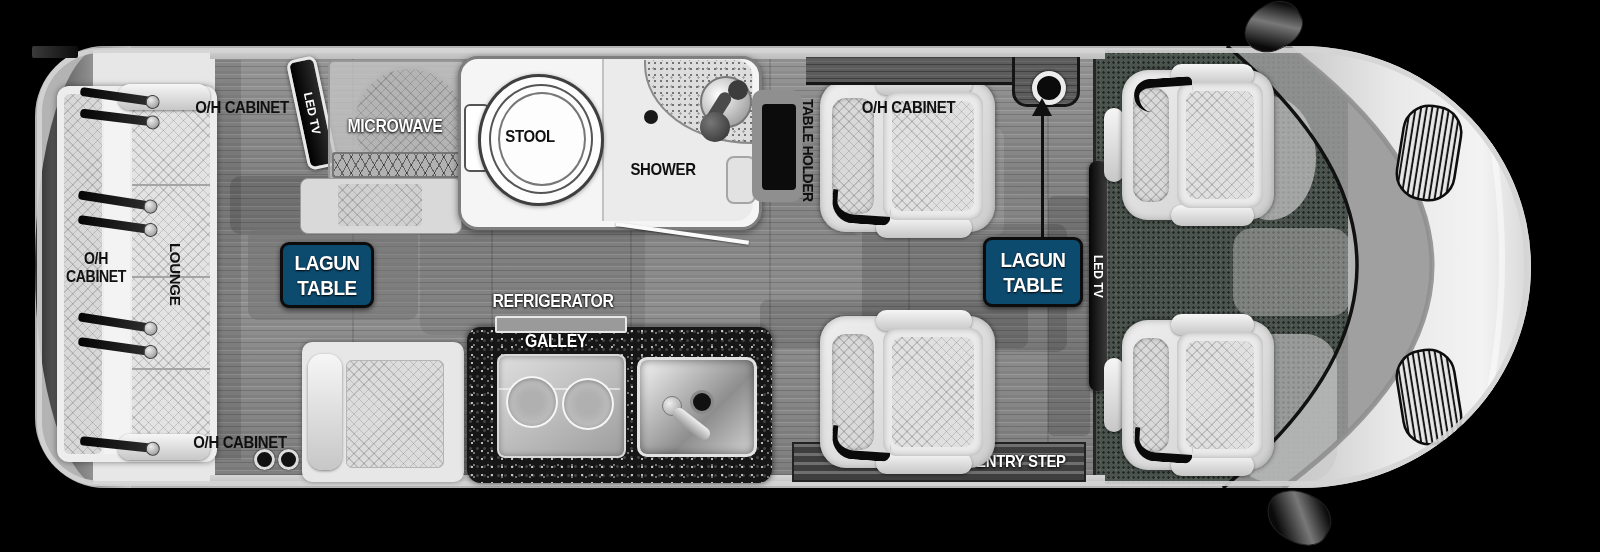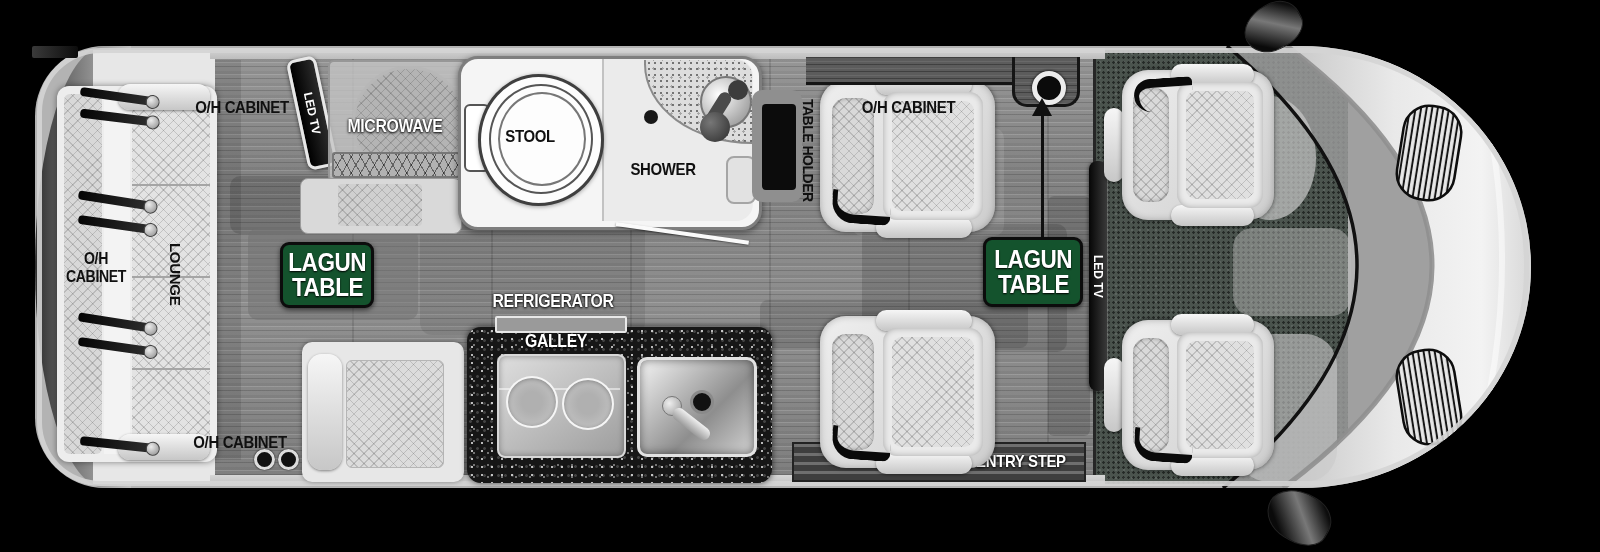--- a/index.html
+++ b/index.html
@@ -41,22 +41,22 @@
   .darkwood{background-color:#5c5c5c;
          background-image:repeating-linear-gradient(to bottom,rgba(0,0,0,.3) 0 1px,transparent 1px 4px,rgba(255,255,255,.08) 4px 5px,transparent 5px 7px);}
 
   
   .lb{position:absolute;font-weight:bold;color:#101010;font-size:17px;letter-spacing:-.4px;
       white-space:nowrap;text-align:center;line-height:1.1;transform:scaleX(.88);transform-origin:center;}
   .lw{position:absolute;font-weight:bold;color:#fff;font-size:18px;letter-spacing:-.4px;white-space:nowrap;
       text-align:center;line-height:1.1;transform:scaleX(.88);transform-origin:center;
       text-shadow:0 1px 3px #000,0 0 2px #000;}
   .vt{writing-mode:vertical-rl;display:flex;align-items:center;justify-content:center;white-space:nowrap;}
-  .lagun{position:absolute;background:#14532d;border:3px solid #0c0c0c;border-radius:9px;color:#fff;
-      font-weight:bold;font-size:25px;letter-spacing:-.5px;display:flex;flex-direction:column;
+  .lagun{position:absolute;background:#0c4a6e;border:3px solid #0c0c0c;border-radius:9px;color:#fff;
+      font-weight:bold;font-size:21px;letter-spacing:-.5px;display:flex;flex-direction:column;
       align-items:center;justify-content:center;line-height:25px;box-shadow:0 2px 5px rgba(0,0,0,.6);}
   .lagun span{transform:scaleX(.9);text-shadow:0 1px 2px #000;}
 
   
   .belt{position:absolute;width:74px;height:9px;background:linear-gradient(90deg,#050505,#2f2f2f);border-radius:4px;}
   .belt::after{content:"";position:absolute;right:-6px;top:-2px;width:12px;height:12px;border-radius:50%;
       background:radial-gradient(circle at 35% 35%,#ececec,#8a8a8a);border:1px solid #444;}
   .pill{position:absolute;background:linear-gradient(#f6f6f6,#c7c7c7);border-radius:12px;box-shadow:0 1px 3px rgba(0,0,0,.45);}
   .chair{position:absolute;}
   .chair-base{position:absolute;inset:0;background:linear-gradient(135deg,#efefef,#cdcdcd);border-radius:26px;

